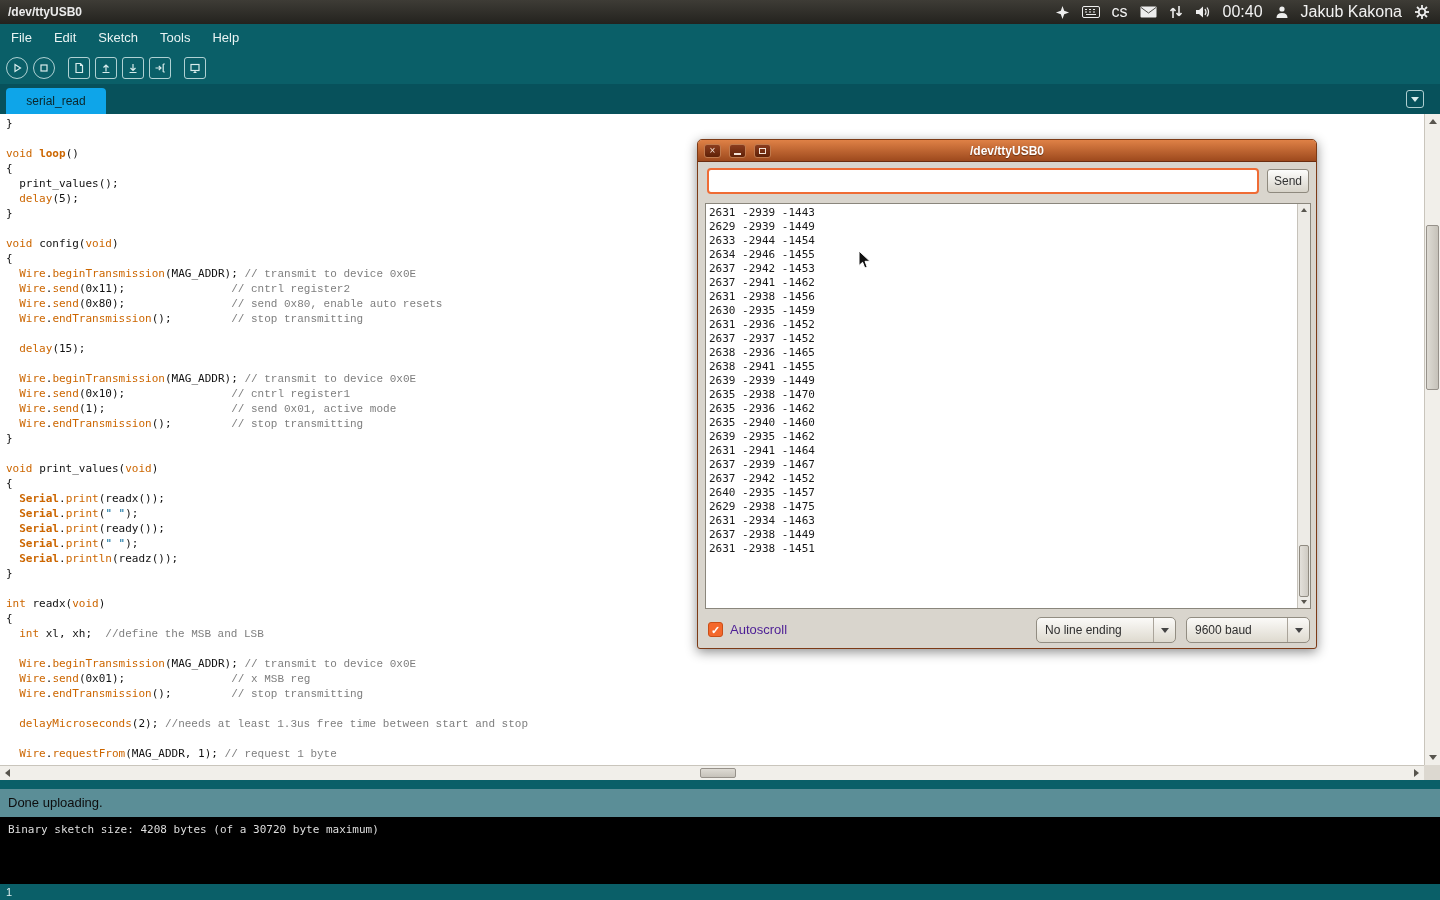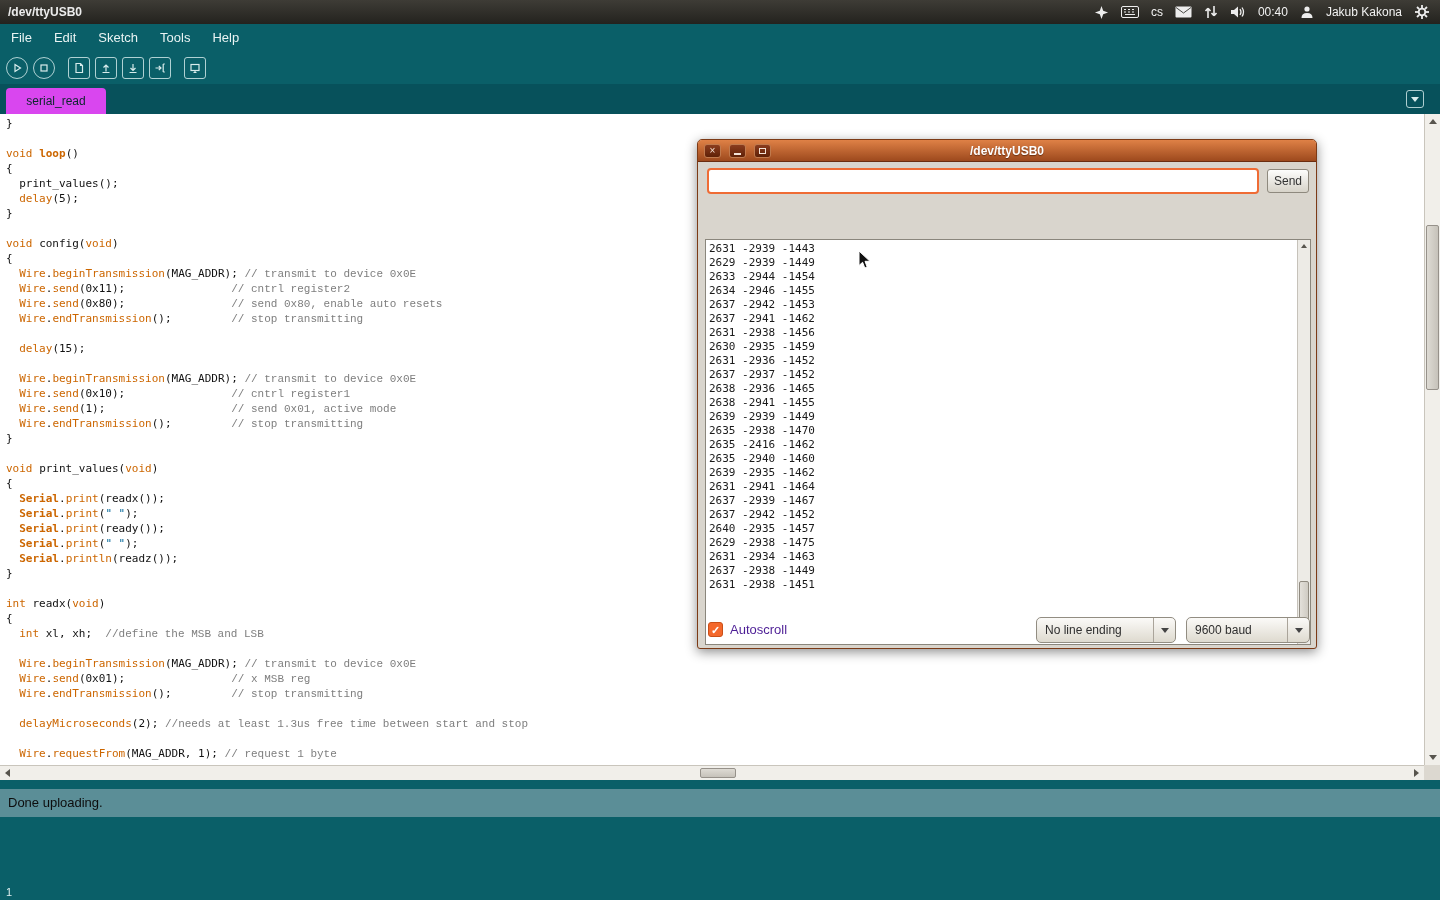--- a/index.html
+++ b/index.html
@@ -6,41 +6,41 @@
   html,body { width:1440px; height:900px; overflow:hidden; background:#0a5f68;
               font-family:"Liberation Sans", sans-serif; }
   .screen { position:relative; width:1440px; height:900px; background:#0a5f68; }
 
   
   .panel { position:absolute; left:0; top:0; width:1440px; height:24px;
            background:linear-gradient(#3e3c36,#23221e); color:#ececec;
            display:flex; align-items:center; }
   .panel-title { font-weight:bold; font-size:12px; margin-left:8px; }
   .tray { margin-left:auto; display:flex; align-items:center; gap:12px; padding-right:10px; }
-  .tray-text { font-size:12px; color:#f2f2f2; }
+  .tray-text { font-size:16px; color:#f2f2f2; }
   .tray-icon { display:inline-flex; align-items:center; }
 
   
   .menubar { position:absolute; left:0; top:24px; width:1440px; height:28px;
              background:#0a5f68; display:flex; align-items:flex-end; }
   .menu-item { color:#e9f3f3; font-size:13px; padding:0 11px; line-height:28px; cursor:default; }
 
   
   .toolbar { position:absolute; left:0; top:52px; width:1440px; height:32px;
              background:#0a5f68; display:flex; align-items:center; padding-left:6px; }
   .tb-btn { width:22px; height:22px; border:1px solid rgba(216,238,238,.8); margin-right:5px;
             display:flex; align-items:center; justify-content:center; border-radius:3px; }
   .tb-round { border-radius:50%; }
   .tb-btn:nth-child(3) { margin-left:8px; }
   .tb-btn:nth-child(7) { margin-left:8px; }
   .tb-btn svg { width:12px; height:12px; fill:none; stroke:#d8ecec; stroke-width:1.2; }
 
   
   .tabbar { position:absolute; left:0; top:84px; width:1440px; height:30px; background:#07515b; }
-  .tab { position:absolute; left:6px; bottom:0; width:100px; height:26px; background:#d946ef;
+  .tab { position:absolute; left:6px; bottom:0; width:100px; height:26px; background:#0ea5e9;
          border-radius:4px 4px 0 0; color:#0b272b; font-size:12px; text-align:center; line-height:26px; }
   .tab-menu-btn { position:absolute; left:1406px; top:6px; width:18px; height:18px;
                   border:1px solid rgba(216,238,238,.8); border-radius:3px;
                   display:flex; align-items:center; justify-content:center; }
   .tab-menu-btn .tri { width:0; height:0; border-left:4px solid transparent;
                        border-right:4px solid transparent; border-top:5px solid #d8ecec; }
 
   
   .editor { position:absolute; left:0; top:114px; width:1424px; height:651px; background:#ffffff;
             padding:2px 0 0 6px; font-family:"DejaVu Sans Mono", monospace; font-size:11px;
@@ -91,21 +91,21 @@
             color:#f3e2d6; font-size:10px; line-height:12px; text-align:center; }
   .sw-btn .min-bar { position:absolute; left:4px; right:4px; bottom:2px; height:2px; background:#f3e2d6; }
   .sw-btn .max-box { position:absolute; left:4px; top:3px; width:7px; height:6px; border:1px solid #f3e2d6; }
   .sw-input { position:absolute; left:9px; top:28px; width:552px; height:26px; background:#ffffff;
               border:2px solid #ef6c35; border-radius:4px; font-size:12px; padding:0 6px; outline:none;
               font-family:"Liberation Sans", sans-serif; }
   .sw-send { position:absolute; left:569px; top:29px; width:42px; height:24px;
              background:linear-gradient(#fdfdfc,#d7d3c9); border:1px solid #8e897e; border-radius:3px;
              color:#333; font-size:12px; text-align:center; line-height:22px; }
   .sw-list { position:absolute; left:7px; top:63px; width:606px; height:406px; background:#ffffff;
-             border:1px solid #8a867c; overflow:hidden;margin-top:36px; }
+             border:1px solid #8a867c; overflow:hidden; }
   .sw-rows { position:absolute; left:0; top:2px; right:13px; bottom:0;
              font-family:"DejaVu Sans Mono", monospace; font-size:11px; color:#1a1a1a; padding-left:3px; }
   .serial-row { height:14px; line-height:14px; white-space:pre; }
   .sw-scrollbar { position:absolute; right:0; top:0; width:13px; height:100%; background:#edebe6;
                   border-left:1px solid #c6c2ba; }
   .sw-scrollbar .arr-up { left:3px; top:4px; border-left:3.5px solid transparent; border-right:3.5px solid transparent; border-bottom:4px solid #58554e; position:absolute; width:0; height:0; }
   .sw-scrollbar .arr-down { left:3px; bottom:4px; border-left:3.5px solid transparent; border-right:3.5px solid transparent; border-top:4px solid #58554e; position:absolute; width:0; height:0; }
   .sw-thumb { position:absolute; left:1px; right:1px; top:341px; height:52px;
               background:linear-gradient(90deg,#e3e0da,#cfcbc3); border:1px solid #908b81; border-radius:2px; }
   .sw-bottom { position:absolute; left:0; top:476px; width:100%; height:28px; }
@@ -297,20 +297,23 @@
   <div class="hscroll">
     <span class="arr-left"></span>
     <div class="hthumb"></div>
     <span class="arr-right"></span>
   </div>
   <div class="scroll-corner"></div>
 
   <div class="statusbar">
     <span>Done uploading.</span>
   </div>
+  <div class="console">
+    <span>Binary sketch size: 4208 bytes (of a 30720 byte maximum)</span>
+  </div>
   <div class="bottomstrip">
     <span>1</span>
   </div>
 
   <div class="serial-window">
     <div class="sw-titlebar">
       <div class="sw-btns">
         <div class="sw-btn">×</div>
         <div class="sw-btn">
             <span class="min-bar"></span>
@@ -332,21 +335,21 @@
           <div class="serial-row">2637 -2942 -1453</div>
           <div class="serial-row">2637 -2941 -1462</div>
           <div class="serial-row">2631 -2938 -1456</div>
           <div class="serial-row">2630 -2935 -1459</div>
           <div class="serial-row">2631 -2936 -1452</div>
           <div class="serial-row">2637 -2937 -1452</div>
           <div class="serial-row">2638 -2936 -1465</div>
           <div class="serial-row">2638 -2941 -1455</div>
           <div class="serial-row">2639 -2939 -1449</div>
           <div class="serial-row">2635 -2938 -1470</div>
-          <div class="serial-row">2635 -2416 -1462</div>
+          <div class="serial-row">2635 -2936 -1462</div>
           <div class="serial-row">2635 -2940 -1460</div>
           <div class="serial-row">2639 -2935 -1462</div>
           <div class="serial-row">2631 -2941 -1464</div>
           <div class="serial-row">2637 -2939 -1467</div>
           <div class="serial-row">2637 -2942 -1452</div>
           <div class="serial-row">2640 -2935 -1457</div>
           <div class="serial-row">2629 -2938 -1475</div>
           <div class="serial-row">2631 -2934 -1463</div>
           <div class="serial-row">2637 -2938 -1449</div>
           <div class="serial-row">2631 -2938 -1451</div>

